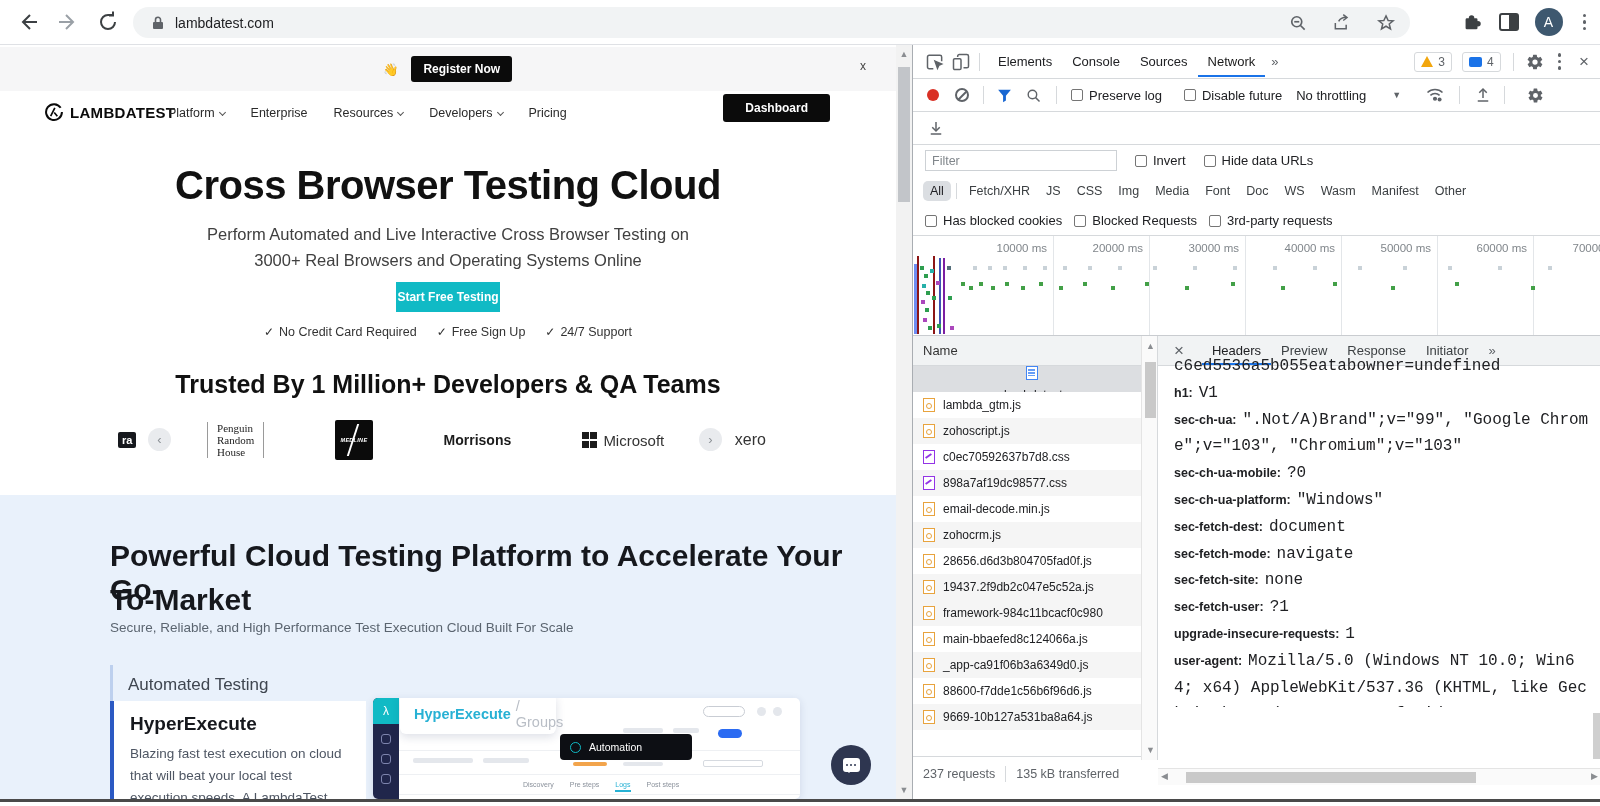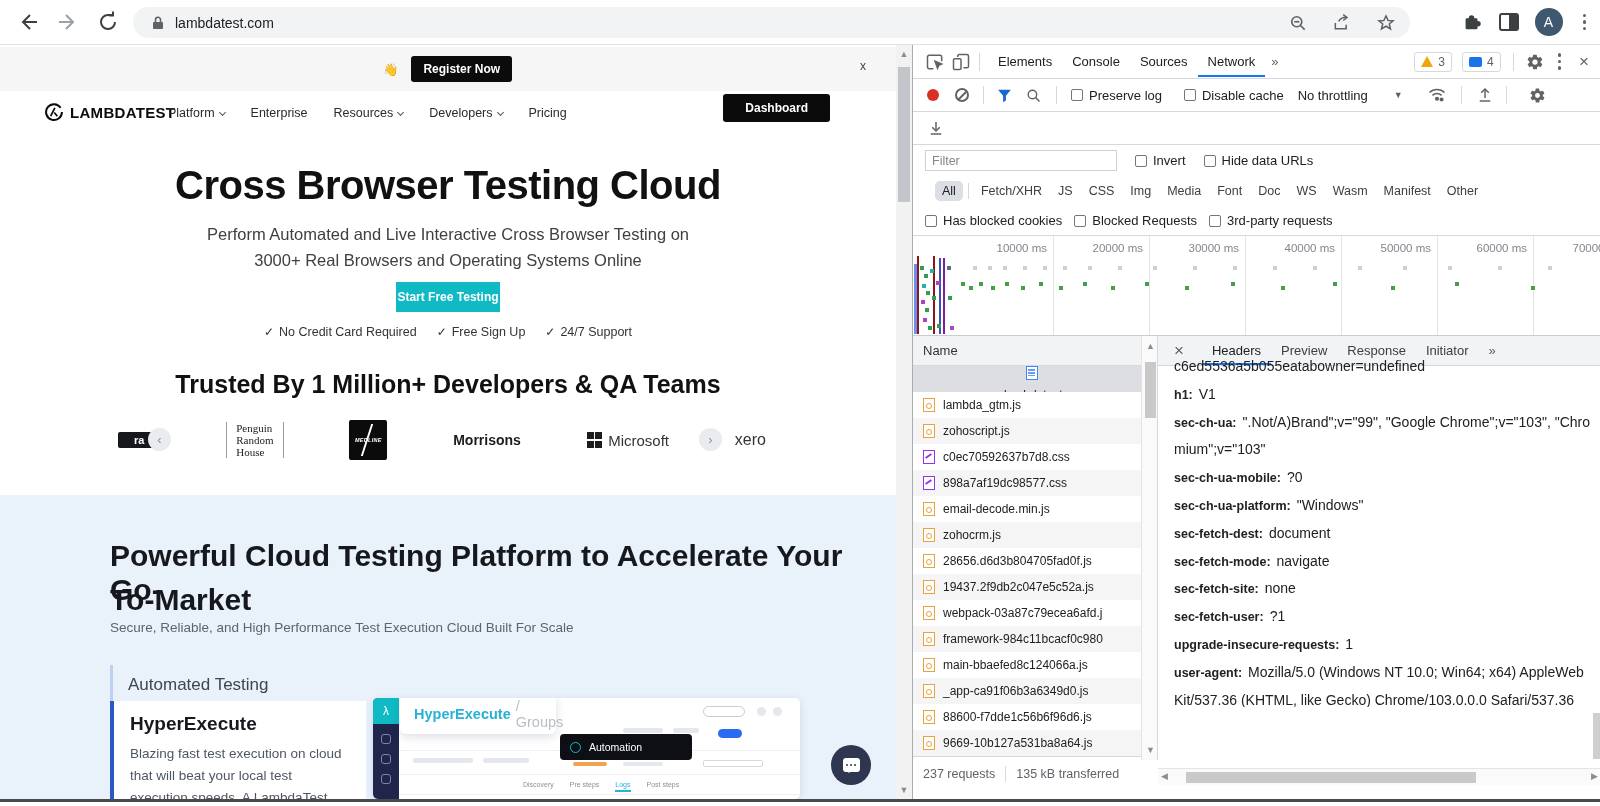--- a/index.html
+++ b/index.html
@@ -74,21 +74,21 @@
     white-space:pre-line; padding:0 9px; border-left:1px solid #9a9a9a; border-right:1px solid #9a9a9a; color:#222; }
   .logo-medline { width:38px; height:40px; background:#0b0b0b; color:#fff; border-radius:2px;
     position:relative; justify-content:center; }
   .logo-medline span { font-size:5.5px; font-style:italic; letter-spacing:.3px; z-index:1; }
   .logo-medline i { position:absolute; left:17px; top:4px; width:2px; height:32px; background:#fff; transform:skewX(-18deg); }
   .logo-morrisons { flex-direction:column; font-size:14px; }
   .ms-grid { display:grid; grid-template-columns:7px 7px; grid-gap:1.5px; margin-right:6px; }
   .ms-grid i { width:7px; height:7px; background:#1c1c1c; }
   .logo-microsoft span { font-weight:400; font-size:15px; color:#333; }
   .logo-xero span { font-weight:400; font-size:16px; color:#333; }
-  .logo-partial span { background:#16181d; color:#fff; font-size:11px; padding:2px 16px; border-radius:2px; }
+  .logo-partial span { background:#16181d; color:#fff; font-size:11px; padding:2px 4px; border-radius:2px; }
   .car-btn { position:absolute; width:23px; height:23px; border-radius:50%; background:#e9ebee;
     color:#8c9196; display:flex; align-items:center; justify-content:center; font-size:13px; top:383px; }
 
   
   .bluesec { position:absolute; top:450px; left:0; width:896px; height:304px; background:#e9f1fb; }
   .plat-t { position:absolute; left:110px; font-size:30px; font-weight:700; color:#16181d; }
   .plat-sub { position:absolute; left:110px; top:125px; font-size:13.5px; color:#5b6570; }
   .rail { position:absolute; left:110px; top:170px; width:3px; height:36px; background:#bdd0ee; }
   .cat-label { position:absolute; left:128px; top:180px; font-size:17px; color:#3f4650; }
   .hx-card { position:absolute; left:110px; top:206px; width:256px; height:98px; background:#fff;
@@ -194,21 +194,21 @@
 
   .detail-col { width:443px; display:flex; flex-direction:column; position:relative; }
   .detail-head { height:30px; background:#f1f3f4; border-bottom:1px solid #d6d9dc; display:flex; align-items:center;
     gap:4px; padding-left:12px; font-size:13px; color:#3c4043; }
   .detail-head .xclose { margin-right:10px; }
   .dtab2 { padding:7px 10px; }
   .dtab2.active { box-shadow:inset 0 -2px 0 #1a73e8; color:#202124; }
   .detail-body { height:354px; overflow:hidden; padding:0 10px 0 16px; margin-top:-13px; }
   .hline { font-size:12.5px; line-height:26.8px; color:#202124; word-break:break-all; }
   .hname { font-weight:700; margin-right:6px; }
-  .hval { font-family:Liberation Sans, sans-serif; font-size:14px;margin-top:9px; }
+  .hval { font-family:Liberation Mono, monospace; font-size:16px;margin-top:9px; }
   .hscroll { position:absolute; left:0; bottom:14px; width:443px; height:17px; background:#fafafa;
     border-top:1px solid #e4e4e4; }
   .hscroll .thumb { position:absolute; left:28px; top:2.5px; width:290px; height:11px; background:#c9c9c9; }
   .hs-arrow { position:absolute; top:2px; font-size:9px; color:#8a8d91; }
   .vscroll-thumb { position:absolute; right:0; bottom:40px; width:8px; height:46px; background:#cfcfcf; }
 
   .bottom-line { position:absolute; top:799px; left:0; width:1600px; height:3px; background:#4a4a4a; }
 </style>
 </head>
 <body>
@@ -483,21 +483,21 @@
             <circle cx="10.5" cy="10.5" r="6"></circle>
             <path d="M15 15 L20.5 20.5"></path>
           </svg>
         <div class="dt-sep" style="margin-left:10px"></div>
         <label class="cbl" style="margin-left:6px">
           <span class="cb"></span>
             <span>Preserve log</span>
         </label>
         <label class="cbl" style="margin-left:22px">
           <span class="cb"></span>
-            <span>Disable cache</span>
+            <span>Disable future</span>
         </label>
         <div class="throttle">
           <span>No throttling</span>
           <span class="tri">▼</span>
         </div>
         <svg width="20" height="20" viewBox="0 0 24 24" fill="none" stroke="#5f6368" stroke-width="1.8" style="margin-left:24px">
             <path d="M3 9 a13 13 0 0 1 18 0"></path>
             <path d="M6.5 12.5 a8 8 0 0 1 11 0"></path>
             <circle cx="12" cy="16.5" r="1.6" fill="#5f6368"></circle>
             <circle cx="17.5" cy="17.5" r="2.4" fill="#5f6368" stroke="none"></circle>
@@ -528,21 +528,21 @@
           <span class="cb"></span>
             <span>Invert</span>
         </label>
         <label class="cbl">
           <span class="cb"></span>
             <span>Hide data URLs</span>
         </label>
       </div>
 
       <div class="dt-row dt-types" id="dt-types">
-          <span class="ftype sel" style="margin-left: 22px;">All</span>
+          <span class="ftype sel" style="margin-left: 10px;">All</span>
           <span class="ftype-sep"></span>
           <span class="ftype">Fetch/XHR</span>
           <span class="ftype">JS</span>
           <span class="ftype">CSS</span>
           <span class="ftype">Img</span>
           <span class="ftype">Media</span>
           <span class="ftype">Font</span>
           <span class="ftype">Doc</span>
           <span class="ftype">WS</span>
           <span class="ftype">Wasm</span>
@@ -670,24 +670,20 @@
                 <span>zohocrm.js</span>
               </div>
               <div class="req">
                 <span class="fi fi-js"></span>
                 <span>28656.d6d3b804705fad0f.js</span>
               </div>
               <div class="req odd">
                 <span class="fi fi-js"></span>
                 <span>19437.2f9db2c047e5c52a.js</span>
               </div>
-              <div class="req">
-                <span class="fi fi-js"></span>
-                <span>webpack-03a87c79ecea6afd.j</span>
-              </div>
               <div class="req odd">
                 <span class="fi fi-js"></span>
                 <span>framework-984c11bcacf0c980</span>
               </div>
               <div class="req">
                 <span class="fi fi-js"></span>
                 <span>main-bbaefed8c124066a.js</span>
               </div>
               <div class="req odd">
                 <span class="fi fi-js"></span>

